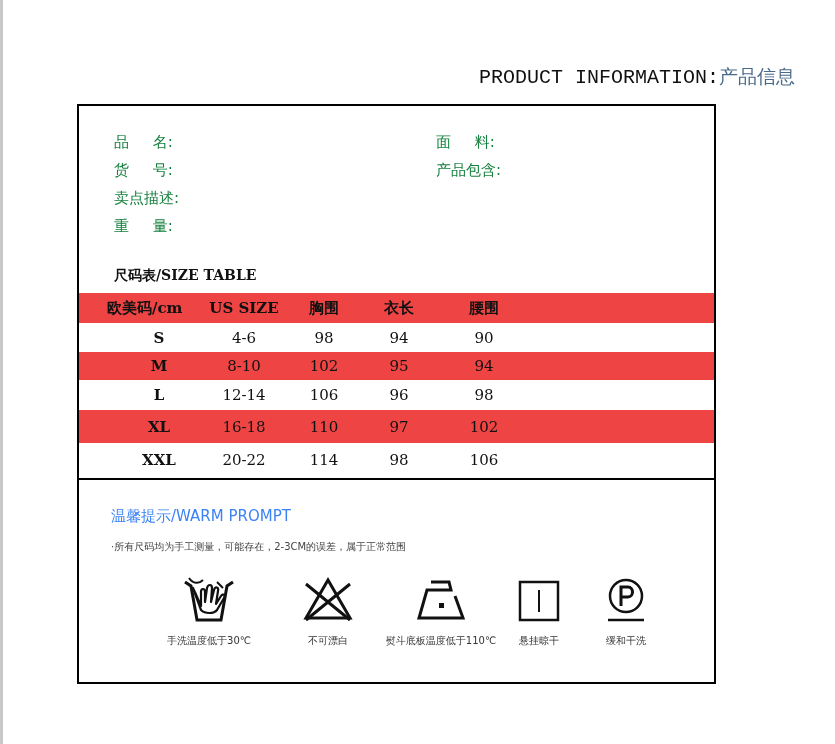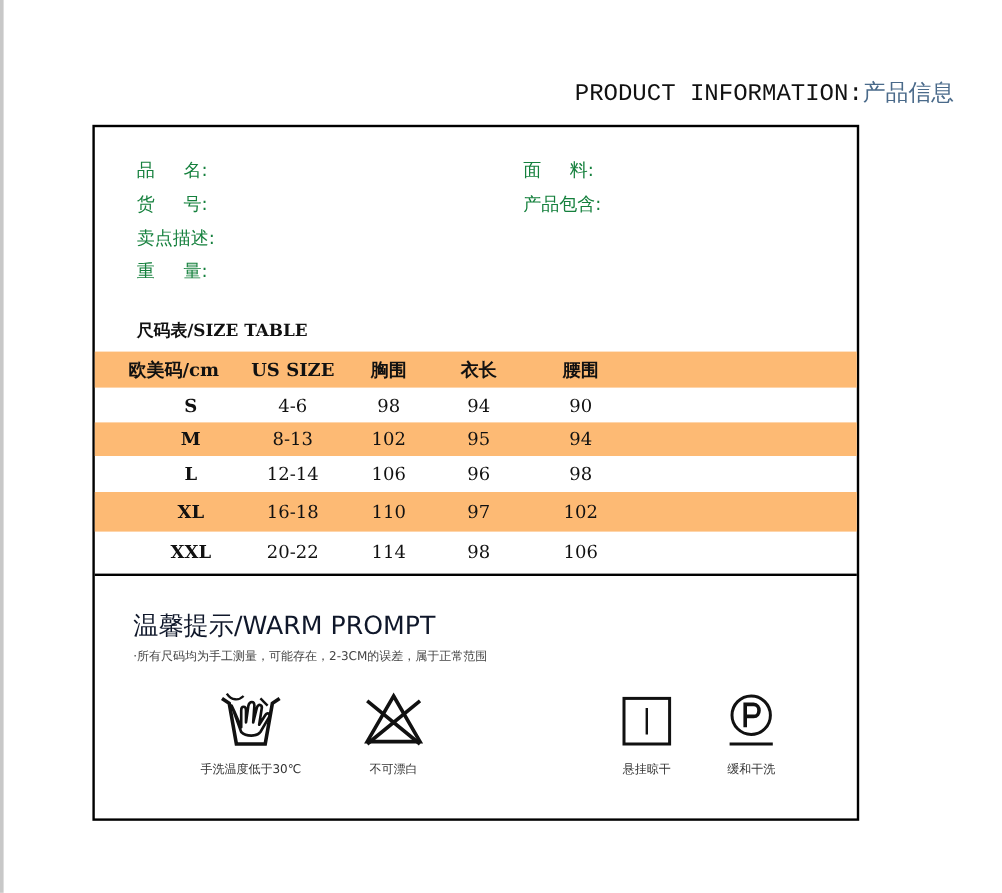--- a/index.html
+++ b/index.html
@@ -24,30 +24,30 @@
     position: absolute; font-family: "DejaVu Sans", sans-serif; font-size: 15px; color: #15803d;
     white-space: pre;
   }
   .size-title {
     position: absolute; left: 35px; top: 161px;
     font-size: 14px; font-family: "DejaVu Serif", serif; font-weight: bold; color: #111;
   }
   .row {
     position: absolute; left: 0; width: 635px;
   }
-  .row.grey { background: #fdba74; }
+  .row.grey { background: #ef4444; }
   .cell {
     position: absolute; top: 0; height: 100%; display: flex; align-items: center; justify-content: center;
     font-size: 15px; color: #111;
   }
   .hdr .cell { font-weight: bold; }
   .divider { position: absolute; left: 0; width: 635px; top: 372px; height: 2px; background: #000; }
   .warm-title {
     position: absolute; left: 32px; top: 401px;
-    font-family: "DejaVu Sans", sans-serif; font-size: 21px; color: #0f172a;
+    font-family: "DejaVu Sans", sans-serif; font-size: 15px; color: #3b82f6;
   }
   .warm-note {
     position: absolute; left: 32px; top: 434px;
     font-family: "DejaVu Sans", sans-serif; font-size: 10px; color: #444;
   }
   .care {
     position: absolute; top: 470px; width: 120px; text-align: center;
   }
   .care svg { display: block; margin: 0 auto; }
   .care-label {
@@ -83,21 +83,21 @@
   <div class="row" style="top:217px; height:29px;">
     <div class="cell" style="left:45px; width:70px; font-weight:bold;">S</div>
     <div class="cell" style="left:125px; width:80px;">4-6</div>
     <div class="cell" style="left:210px; width:70px;">98</div>
     <div class="cell" style="left:285px; width:70px;">94</div>
     <div class="cell" style="left:370px; width:70px;">90</div>
   </div>
 
   <div class="row grey" style="top:246px; height:28px;">
     <div class="cell" style="left:45px; width:70px; font-weight:bold;">M</div>
-    <div class="cell" style="left:125px; width:80px;">8-13</div>
+    <div class="cell" style="left:125px; width:80px;">8-10</div>
     <div class="cell" style="left:210px; width:70px;">102</div>
     <div class="cell" style="left:285px; width:70px;">95</div>
     <div class="cell" style="left:370px; width:70px;">94</div>
   </div>
 
   <div class="row" style="top:274px; height:30px;">
     <div class="cell" style="left:45px; width:70px; font-weight:bold;">L</div>
     <div class="cell" style="left:125px; width:80px;text-align:right;">12-14</div>
     <div class="cell" style="left:210px; width:70px;">106</div>
     <div class="cell" style="left:285px; width:70px;">96</div>
@@ -136,20 +136,27 @@
   </div>
 
   <div class="care" style="left:189px;">
     <svg width="56" height="48" viewBox="0 0 56 48">
       <path d="M28 4 L50 42 L6 42 Z" fill="none" stroke="#111" stroke-width="3"></path>
       <path d="M6 8 L50 44 M50 8 L6 44" stroke="#111" stroke-width="3"></path>
     </svg>
     <div class="care-label">不可漂白</div>
   </div>
 
+  <div class="care" style="left:302px;">
+    <svg width="56" height="48" viewBox="0 0 56 48">
+      <path d="M18 6 L36 6 L38 14 L14 14 L6 42 L50 42 L42 20" fill="none" stroke="#111" stroke-width="3"></path>
+      <rect x="26" y="27" width="5" height="5" fill="#111"></rect>
+    </svg>
+    <div class="care-label">熨斗底板温度低于110℃</div>
+  </div>
 
   <div class="care" style="left:400px;">
     <svg width="56" height="48" viewBox="0 0 56 48">
       <rect x="9" y="6" width="38" height="38" fill="none" stroke="#111" stroke-width="2.5"></rect>
       <line x1="28" y1="14" x2="28" y2="36" stroke="#111" stroke-width="2"></line>
     </svg>
     <div class="care-label">悬挂晾干</div>
   </div>
 
   <div class="care" style="left:487px;">

